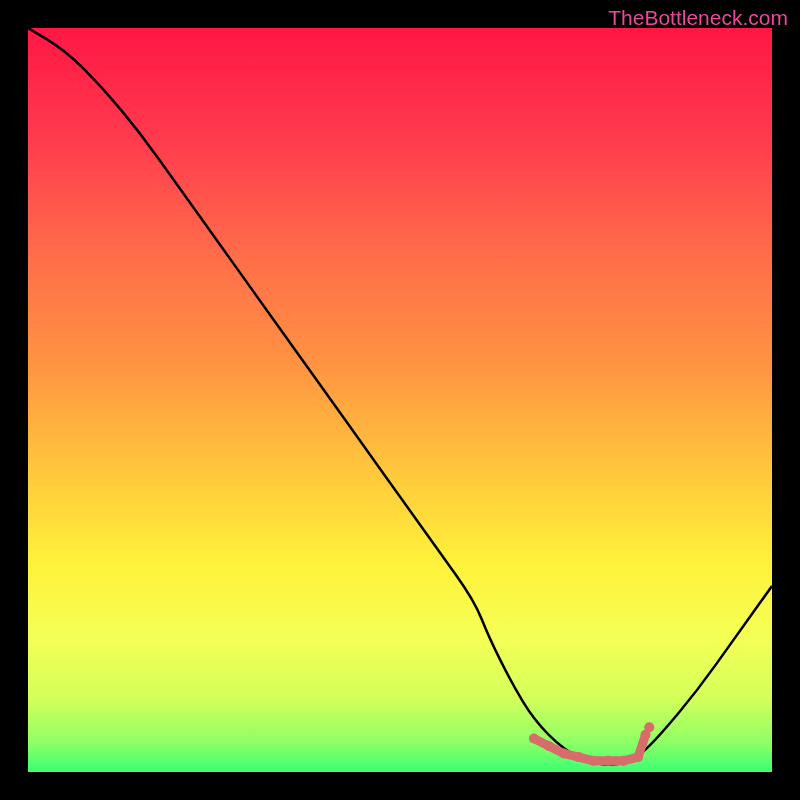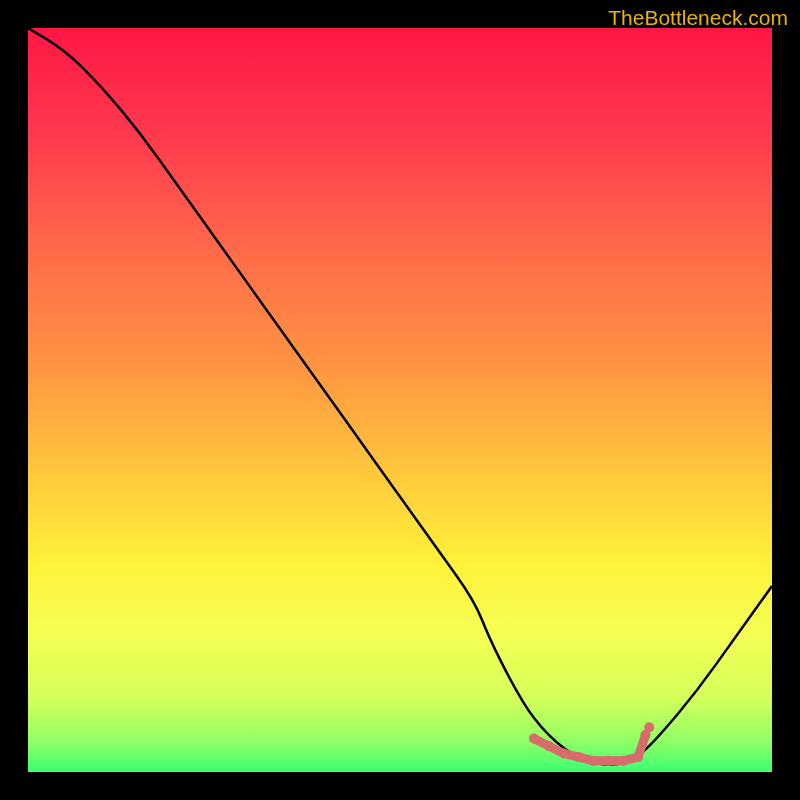--- a/index.html
+++ b/index.html
@@ -1,17 +1,17 @@
 <!DOCTYPE html>
 <html><head>
 <meta charset="utf-8">
 <style>
   * { margin: 0; padding: 0; box-sizing: border-box; }
   body { width: 800px; height: 800px; background: #000; position: relative; font-family: Arial, sans-serif; }
-  .watermark { position: absolute; top: 6px; right: 12px; color: #eab308; font-size: 21px; font-weight: 400; z-index: 10; }
+  .watermark { position: absolute; top: 6px; right: 12px; color: #ec4899; font-size: 21px; font-weight: 400; z-index: 10; }
   .chart-area { position: absolute; top: 28px; left: 28px; width: 744px; height: 744px; }
   .gradient-bg { position: absolute; top: 0; left: 0; width: 100%; height: 100%; }
   .curve-svg { position: absolute; top: 0; left: 0; width: 100%; height: 100%; }
 </style>
 </head>
 <body>
 
 <div class="watermark">TheBottleneck.com</div>
 
 <div class="chart-area">

